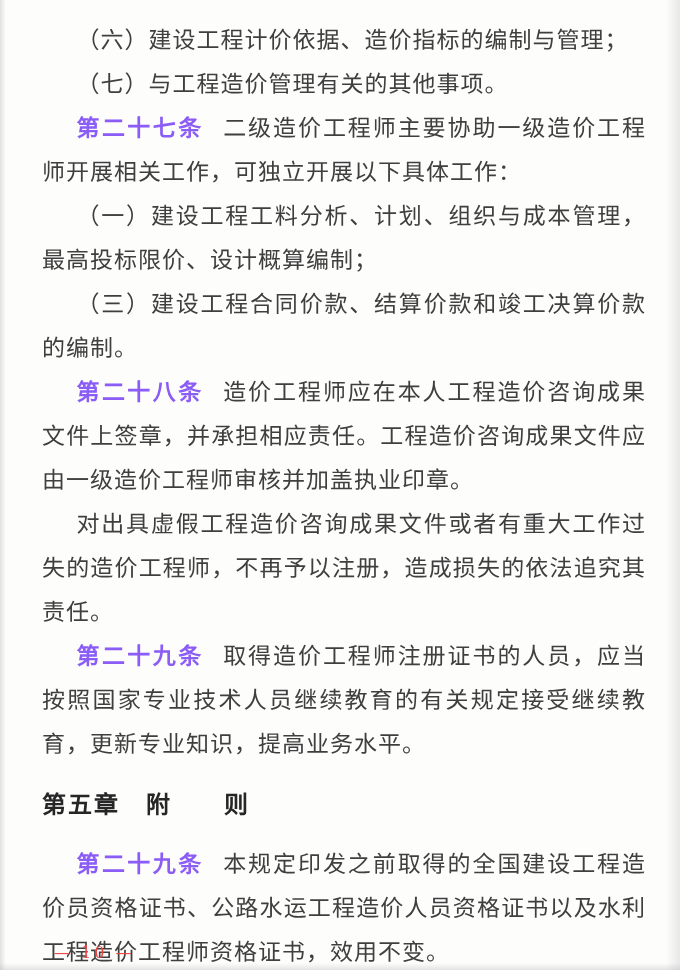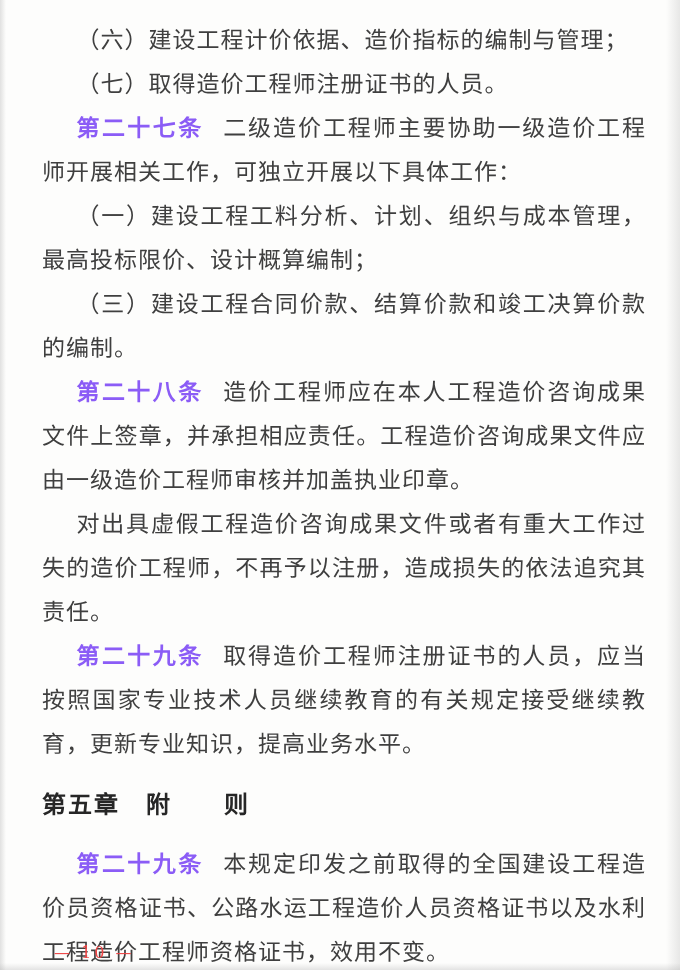--- a/index.html
+++ b/index.html
@@ -79,21 +79,21 @@
 </style>
 </head>
 <body>
 
 <div class="page">
 
   <div class="content">
 
     <p class="par"><span>（六）建设工程计价依据、造价指标的编制与管理；</span></p>
 
-    <p class="par"><span>（七）取得造价工程师注册证书的人员。</span></p>
+    <p class="par"><span>（七）与工程造价管理有关的其他事项。</span></p>
 
     <p class="par"><b class="lead">第二十七条</b><span>二级造价工程师主要协助一级造价工程师开展相关工作，可独立开展以下具体工作：</span></p>
 
     <p class="par"><span>（一）建设工程工料分析、计划、组织与成本管理，最高投标限价、设计概算编制；</span></p>
 
 
     <p class="par"><span>（三）建设工程合同价款、结算价款和竣工决算价款的编制。</span></p>
 
     <p class="par"><b class="lead">第二十八条</b><span>造价工程师应在本人工程造价咨询成果文件上签章，并承担相应责任。工程造价咨询成果文件应由一级造价工程师审核并加盖执业印章。</span></p>
 

